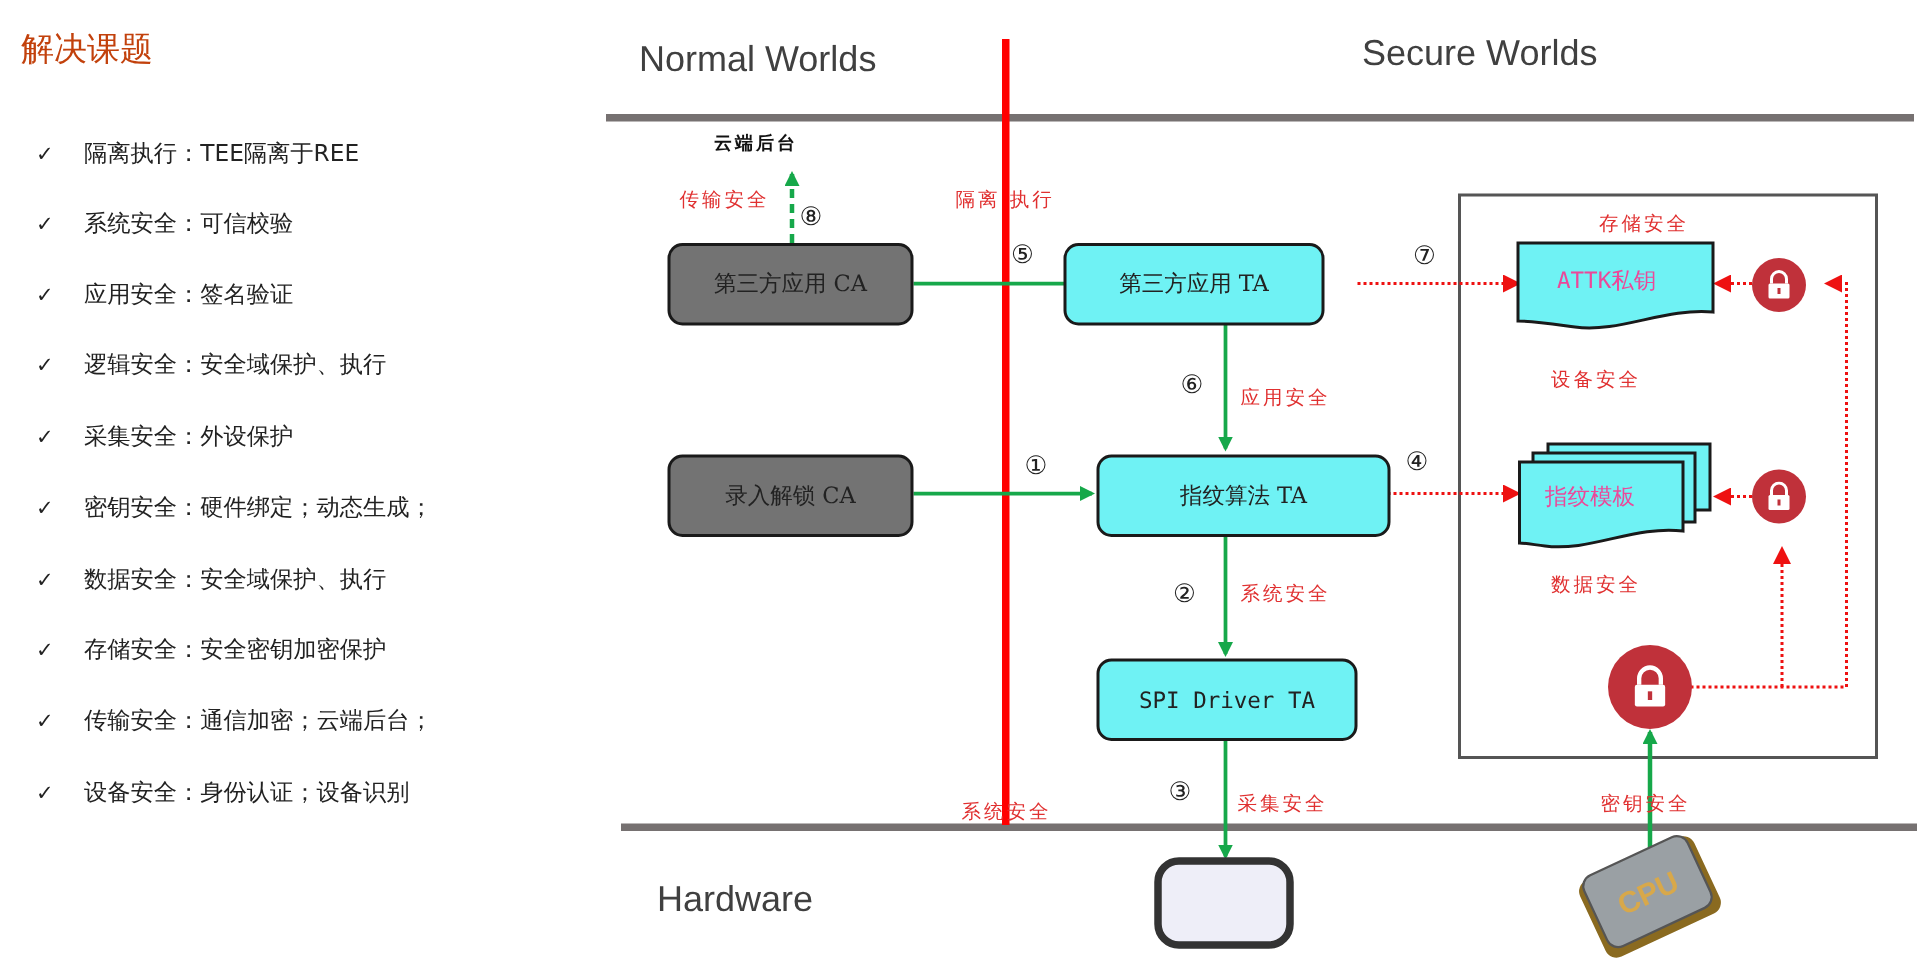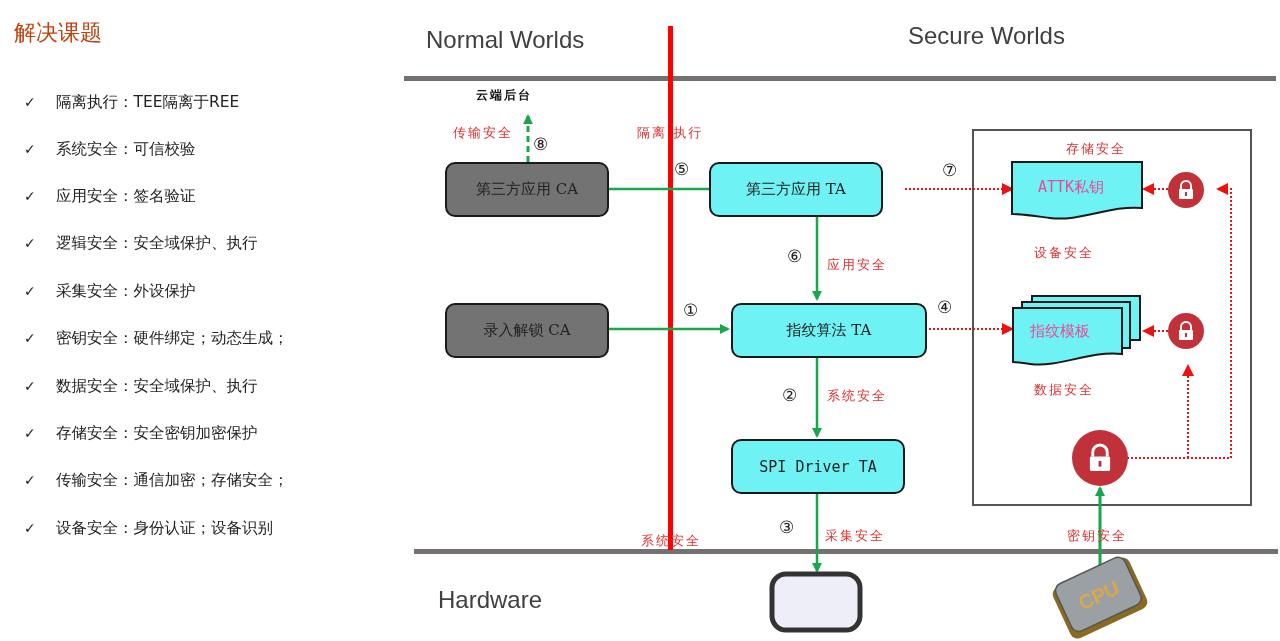--- a/index.html
+++ b/index.html
@@ -29,21 +29,21 @@
 <div class="abs title">解决课题</div>
 <div class="abs list">
   <div class="li" style="top:0px"><span class="chk">✓</span><span>隔离执行：TEE隔离于REE</span></div>
   <div class="li" style="top:47px"><span class="chk">✓</span><span>系统安全：可信校验</span></div>
   <div class="li" style="top:94px"><span class="chk">✓</span><span>应用安全：签名验证</span></div>
   <div class="li" style="top:141px"><span class="chk">✓</span><span>逻辑安全：安全域保护、执行</span></div>
   <div class="li" style="top:189px"><span class="chk">✓</span><span>采集安全：外设保护</span></div>
   <div class="li" style="top:236px"><span class="chk">✓</span><span>密钥安全：硬件绑定；动态生成；</span></div>
   <div class="li" style="top:284px"><span class="chk">✓</span><span>数据安全：安全域保护、执行</span></div>
   <div class="li" style="top:331px"><span class="chk">✓</span><span>存储安全：安全密钥加密保护</span></div>
-  <div class="li" style="top:378px"><span class="chk">✓</span><span>传输安全：通信加密；存储安全；</span></div>
+  <div class="li" style="top:378px"><span class="chk">✓</span><span>传输安全：通信加密；云端后台；</span></div>
   <div class="li" style="top:426px"><span class="chk">✓</span><span>设备安全：身份认证；设备识别</span></div>
 </div>
 
 <div class="abs hdr" style="left:426px; top:26px;">Normal Worlds</div>
 <div class="abs hdr" style="left:908px; top:22px;">Secure Worlds</div>
 <div class="abs hdr" style="left:438px; top:586px;">Hardware</div>
 <div class="hline" style="left:404px; top:76px; width:872px;"></div>
 <div class="hline" style="left:414px; top:549px; width:864px;"></div>
 <div class="vline"></div>
 

